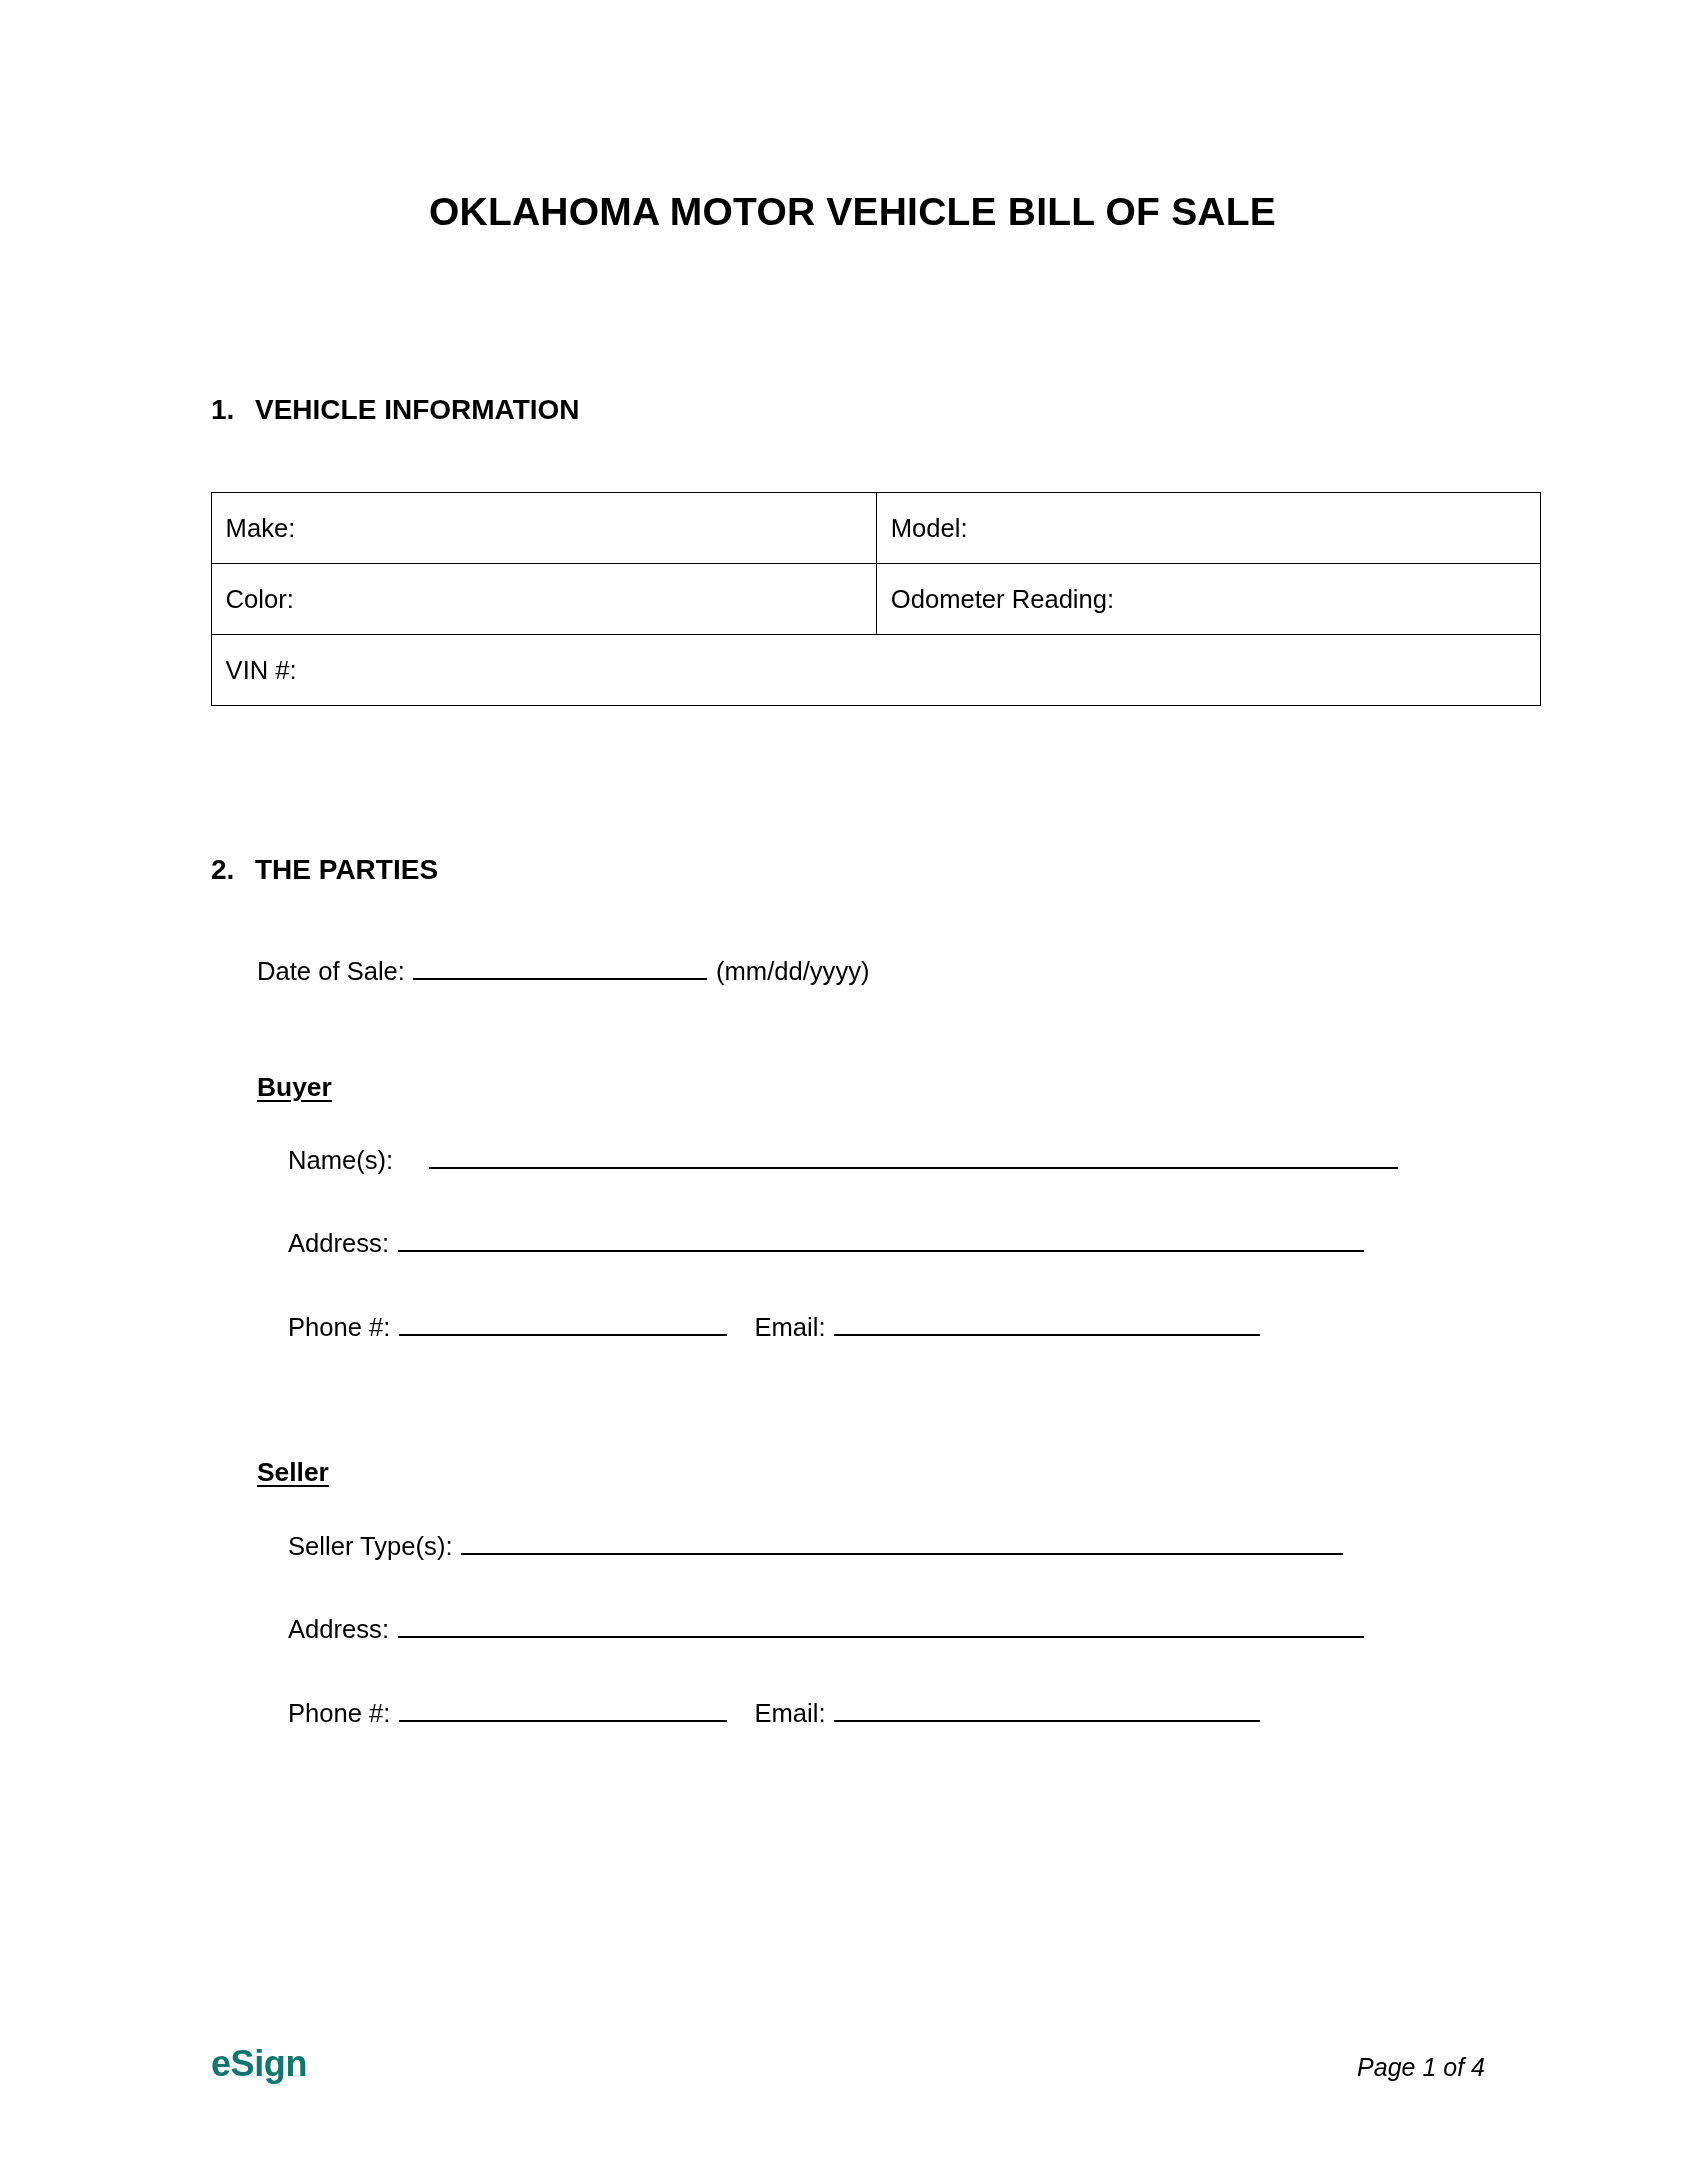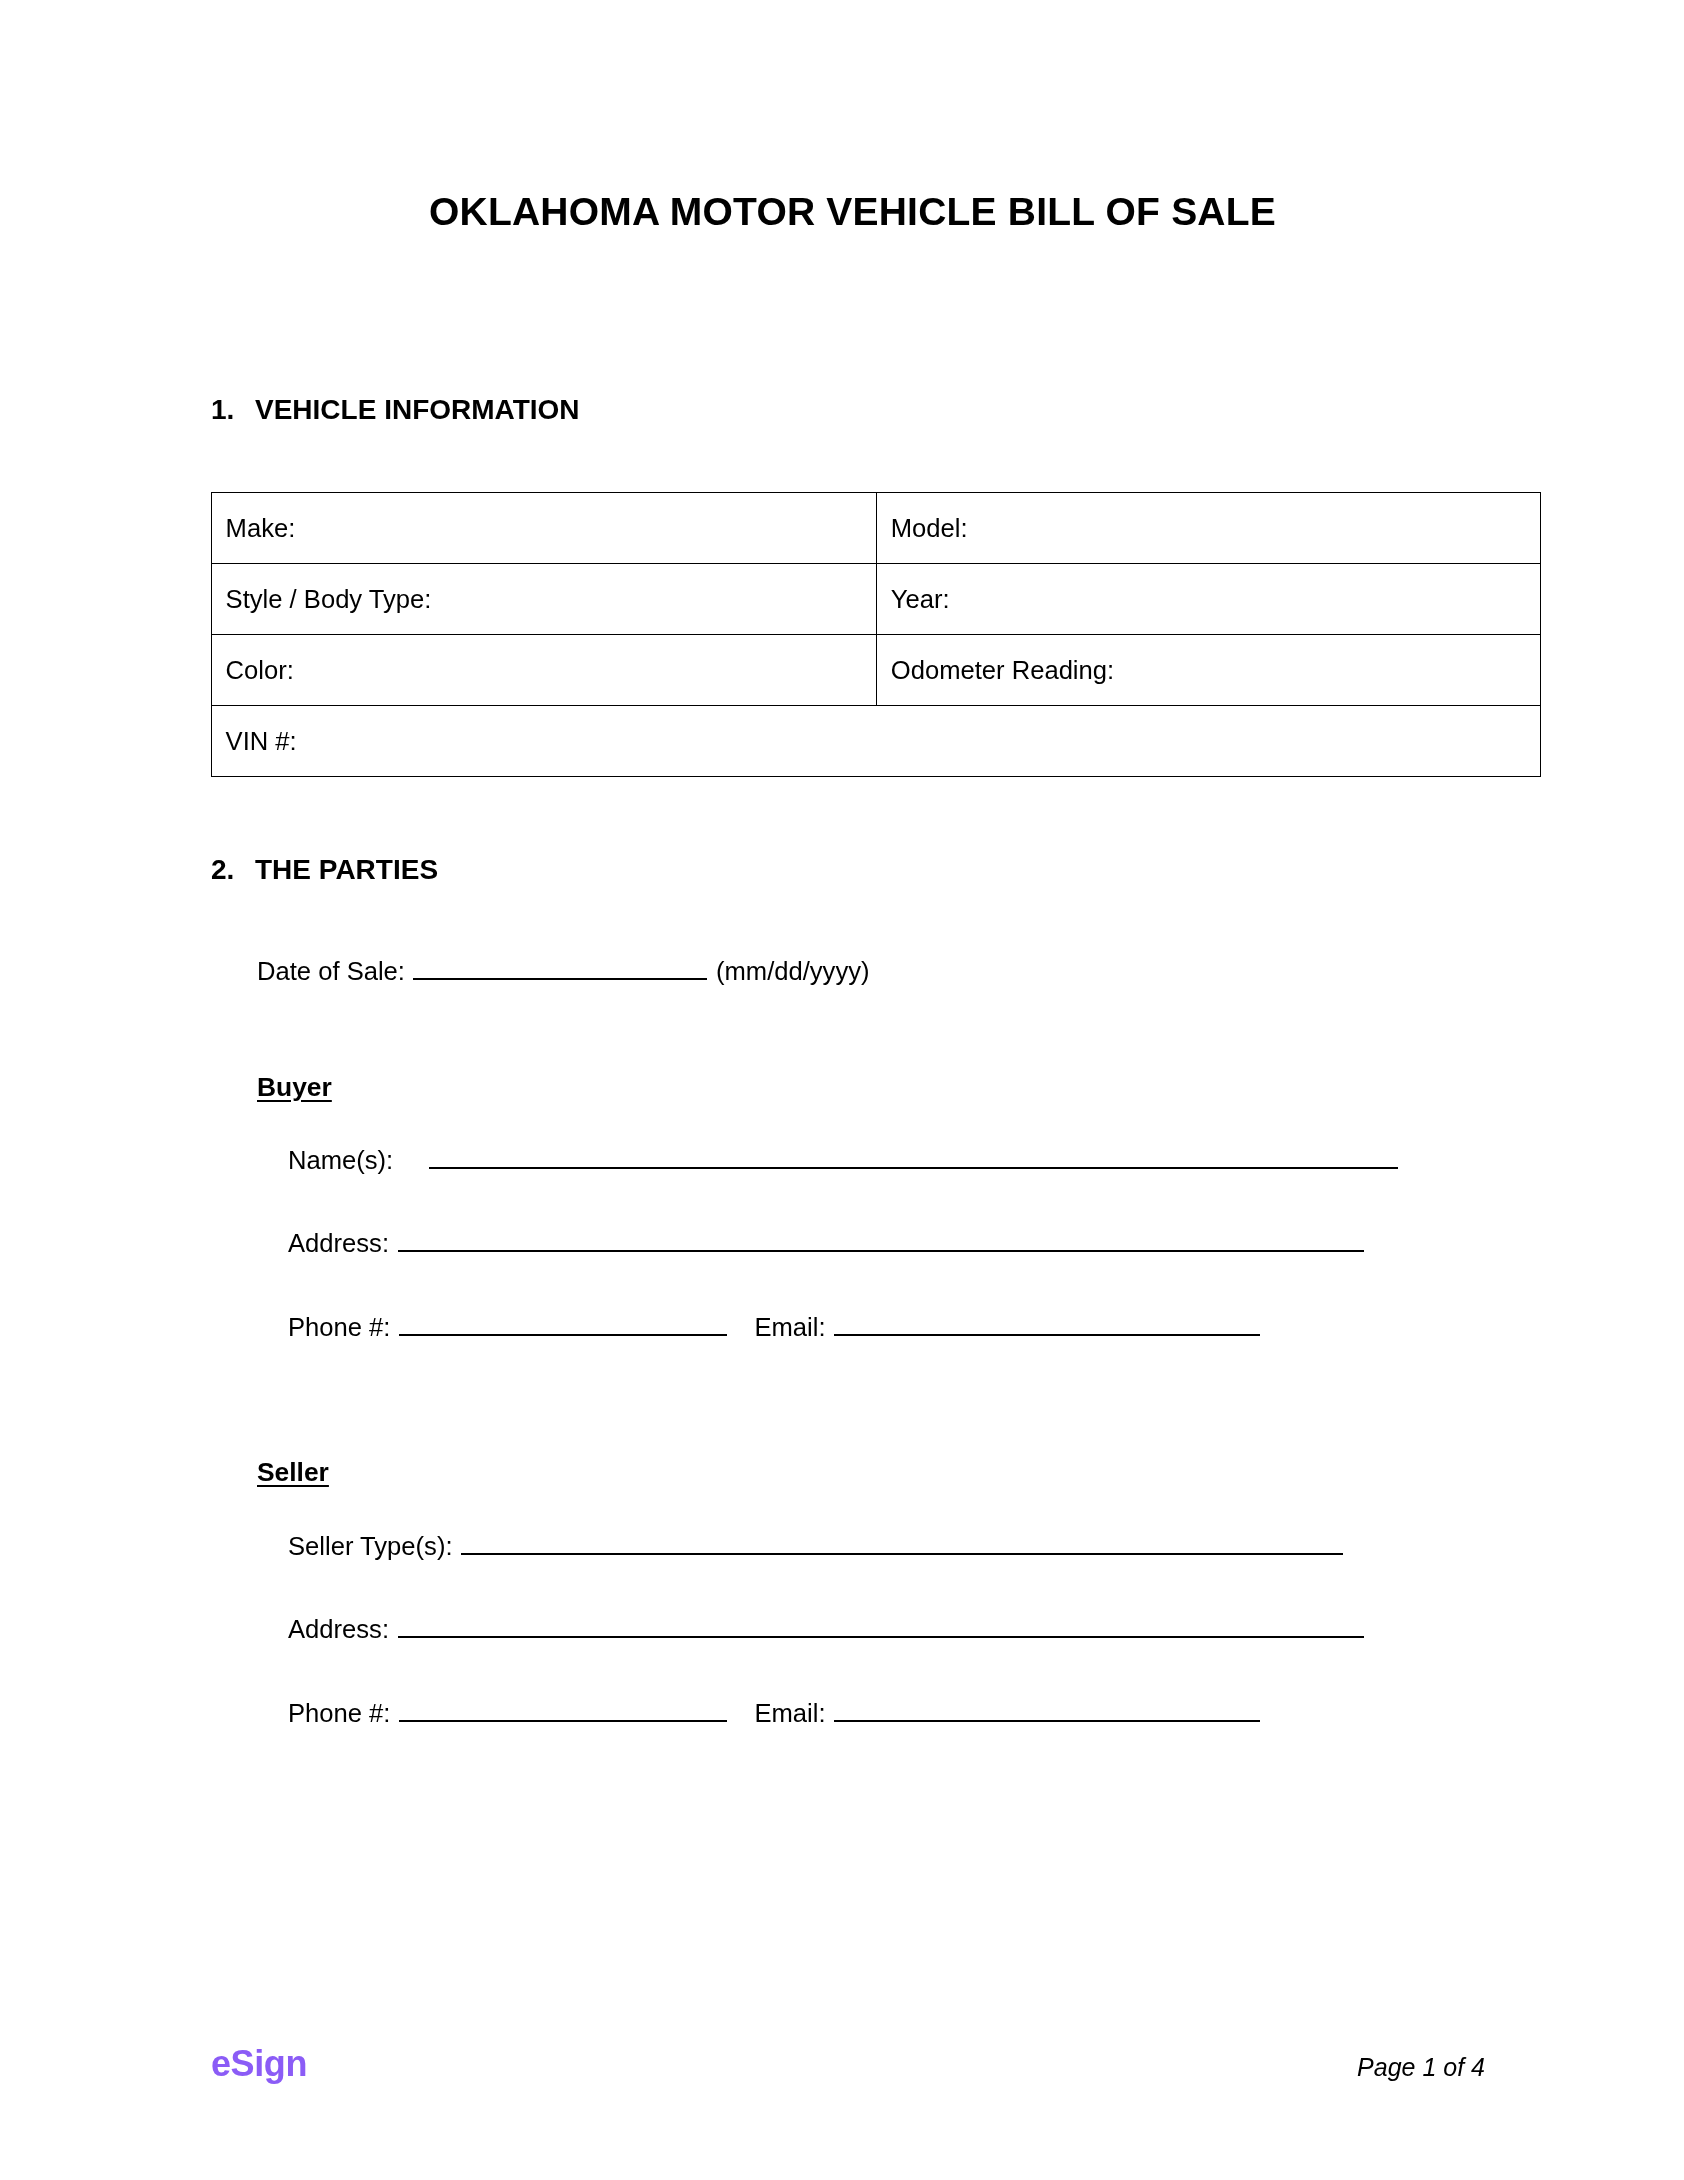--- a/index.html
+++ b/index.html
@@ -136,21 +136,21 @@
     right: 200px;
     top: 2043px;
     display: flex;
     align-items: baseline;
     justify-content: space-between;
   }
   .brand {
     font-size: 36px;
     font-weight: bold;
     letter-spacing: -0.4px;
-    color: #8b5cf6;
+    color: #0f766e;
   }
   .page-number {
     font-size: 25px;
     color: #000000;
     font-style: italic;
   }
 </style>
 </head>
 <body>
 
@@ -160,24 +160,20 @@
 
   <div class="section-heading" id="sec1-heading">
     <span class="sec-num">1.</span><span>VEHICLE INFORMATION</span>
   </div>
 
   <table class="vehicle-table">
     <tbody>
       <tr>
         <td class="col-left">Make:</td>
         <td class="col-right">Model:</td>
-      </tr>
-      <tr>
-        <td class="col-left">Style / Body Type:</td>
-        <td class="col-right">Year:</td>
       </tr>
       <tr>
         <td class="col-left">Color:</td>
         <td class="col-right">Odometer Reading:</td>
       </tr>
       <tr>
         <td colspan="2">VIN #:</td>
       </tr>
     </tbody>
   </table>

